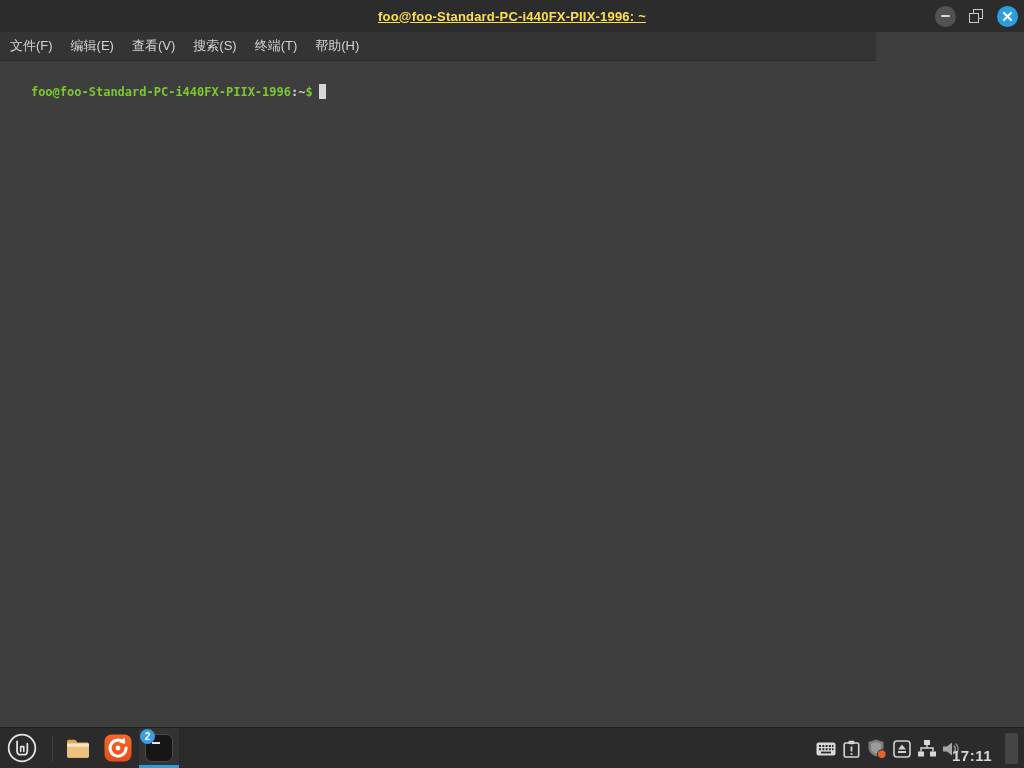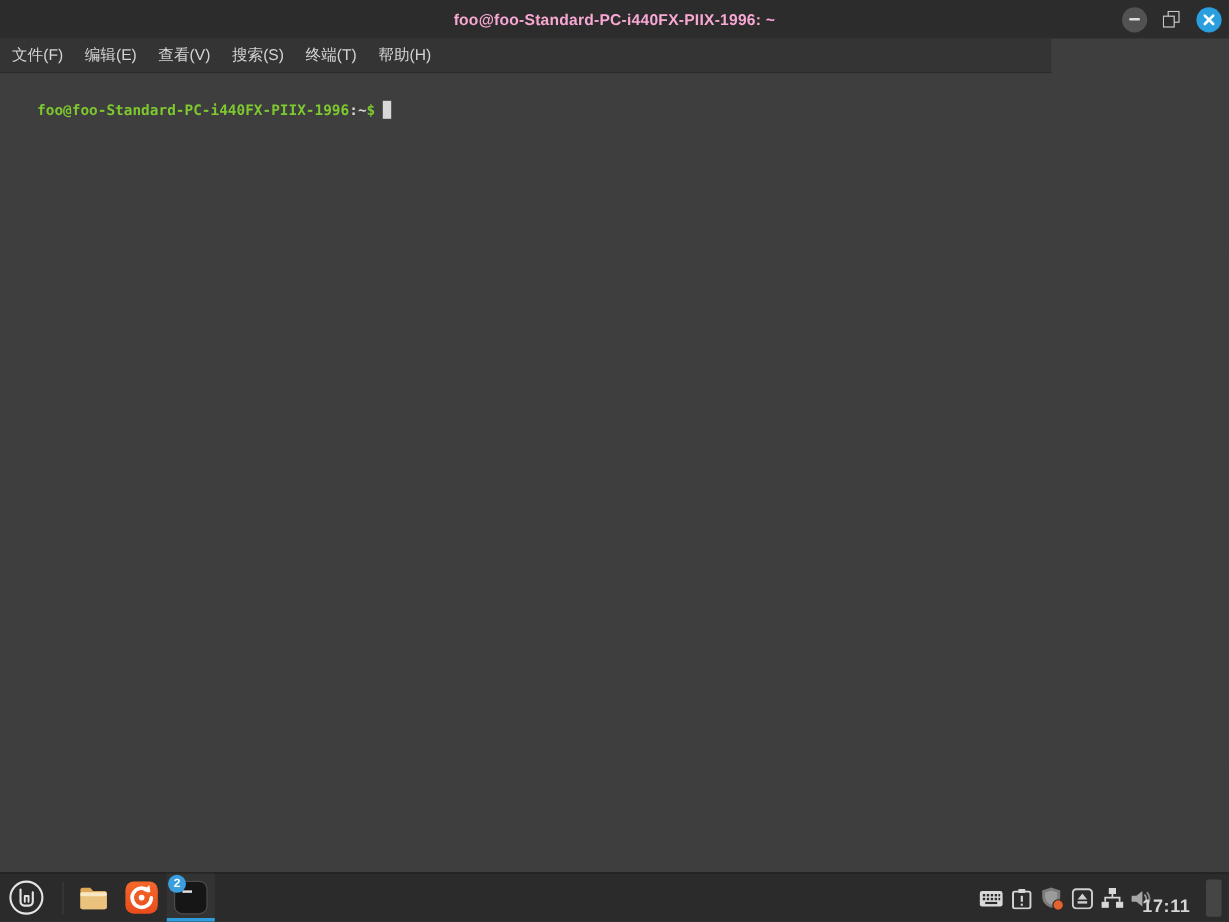--- a/index.html
+++ b/index.html
@@ -2,21 +2,21 @@
 <html><head>
 <meta charset="utf-8">
 <style>
   * { margin:0; padding:0; box-sizing:border-box; }
   html,body { width:1024px; height:768px; overflow:hidden; background:#3e3e3e;
               font-family:"Liberation Sans","DejaVu Sans",sans-serif; }
 
   
   .titlebar { position:absolute; top:0; left:0; width:1024px; height:32px;
               background:#2c2c2c; display:flex; align-items:center; justify-content:center; }
-  .title-text { color:#f9a8d4; font-size:13px; font-weight:600; letter-spacing:.2px; }
+  .title-text { color:#fde047; font-size:13px; font-weight:600; letter-spacing:.2px;text-decoration:underline; }
   .win-controls { position:absolute; right:6px; top:0; height:32px; display:flex; align-items:center; gap:10px; }
   .wc-btn { width:21px; height:21px; border-radius:50%; display:flex; align-items:center; justify-content:center; cursor:default; }
   .wc-min { background:#525252; }
   .wc-min .bar { width:9px; height:2px; background:#dcdcdc; border-radius:1px; }
   .wc-max { background:transparent; }
   .wc-close { background:#2a9fe0; }
 
   
   .menubar { position:absolute; top:32px; left:0; width:876px; height:29px;
              background:#343434; border-bottom:1px solid #2a2a2a;

